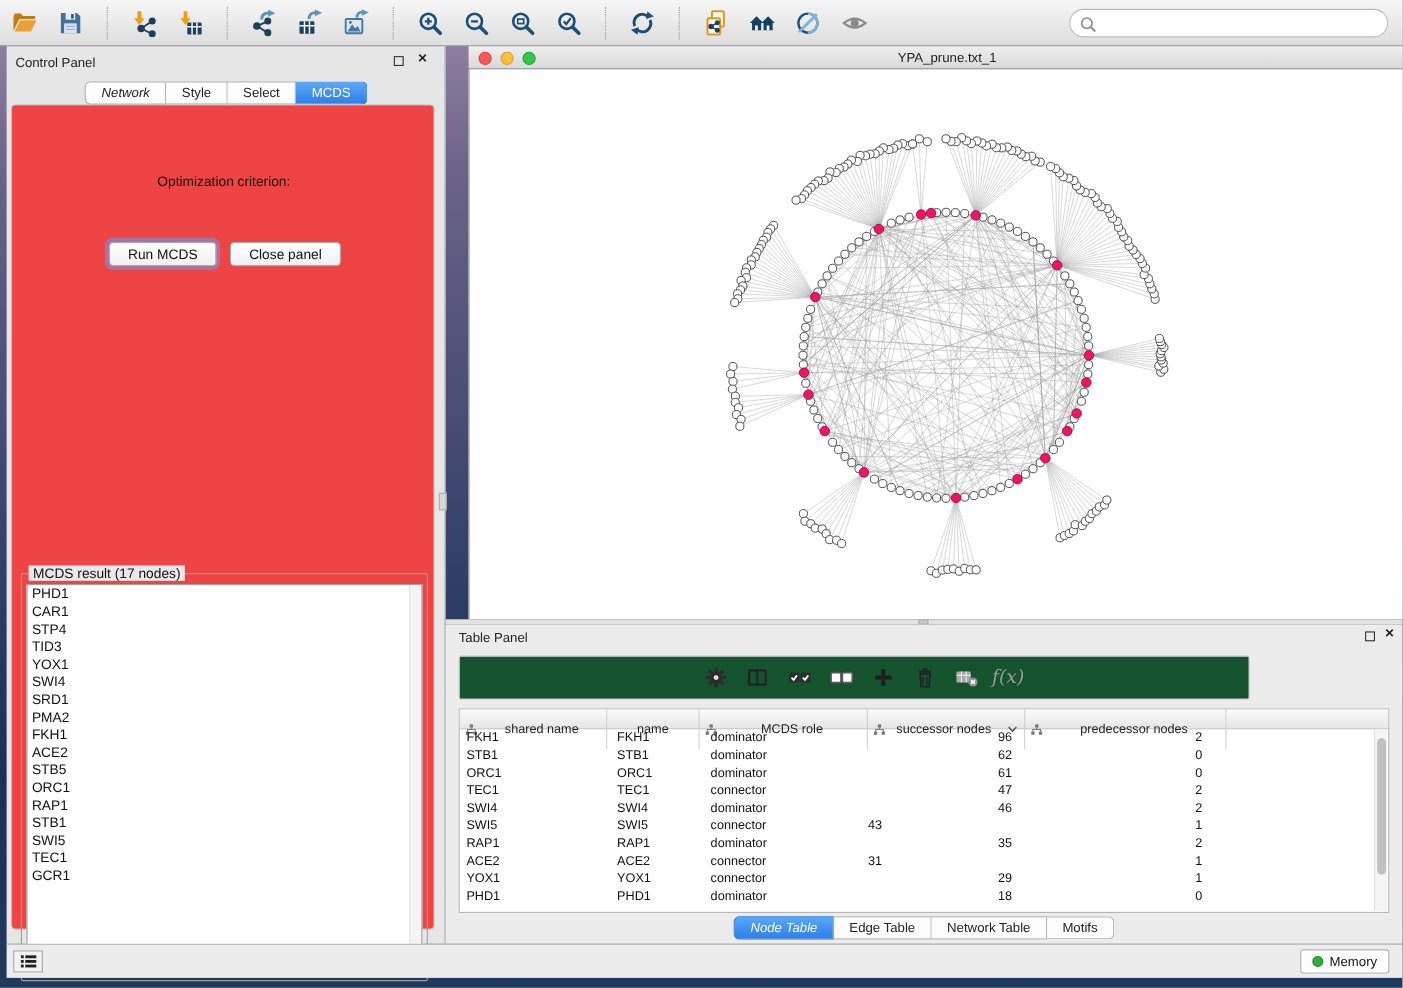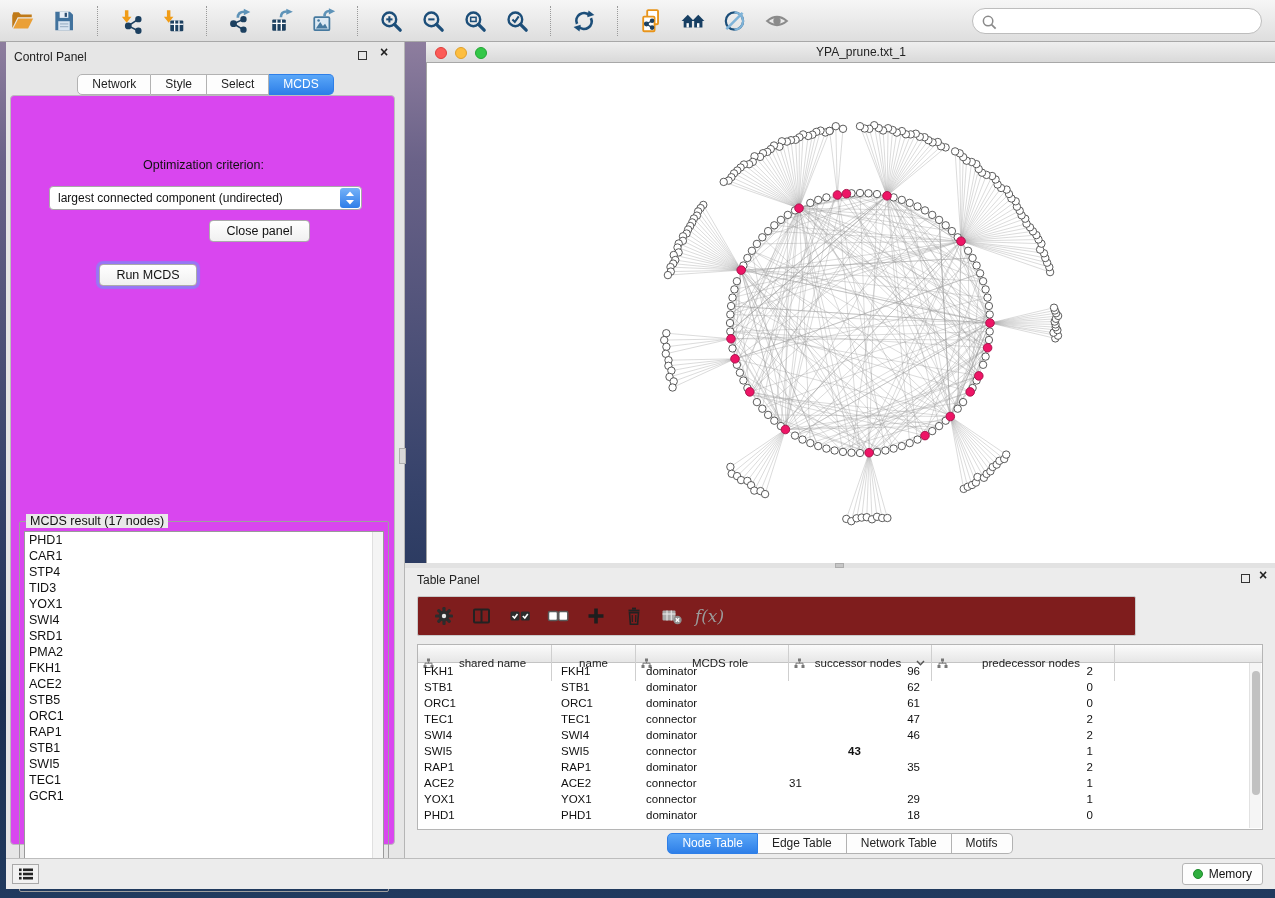--- a/index.html
+++ b/index.html
@@ -27,34 +27,34 @@
   #control-panel { left:6px; top:42px; width:399px; height:816px; background:#e6e6e6;
     border-right:1px solid #b5b5b5; }
   .panel-title { font-size:12px; color:#222; }
   #cp-title { left:8px; top:8px; }
   .win-float { width:9px; height:9px; border:1.5px solid #333; display:inline-block; }
   .win-close { font-weight:bold; font-size:14px; color:#222; line-height:10px; }
   #cp-float { left:352px; top:9px; } #cp-close { left:374px; top:5px; }
   #cp-tabs { left:0; top:32px; width:399px; display:flex; justify-content:center; position:absolute; z-index:3; }
   .seg { height:21px; line-height:19px; padding:0 14px; background:#fdfdfd; border:1px solid #b2b2b2;
     border-left:none; font-size:12px; text-align:center; color:#222; }
-  .seg:first-child { border-left:1px solid #b2b2b2; border-radius:5px 0 0 5px; }
+  .seg:first-child { border-left:1px solid #b2b2b2; border-radius:5px 0 0 5px;font-style:italic; }
   .seg:last-child { border-radius:0 5px 5px 0; }
   .seg.active { background:linear-gradient(180deg,#5aa7f8,#2e7fe8); color:#fff; border-color:#2e7fe8; }
-  #cp-content { left:4px; top:53px; width:385px; height:750px; background:#d946ef;
+  #cp-content { left:4px; top:53px; width:385px; height:750px; background:#ef4444;
     border:1px solid #bcbcbc; border-radius:4px; }
   #opt-label { left:0; top:62px; width:385px; text-align:center; font-size:12.5px; color:#111; }
   #opt-select { left:38px; top:90px; width:313px; height:24px; background:#fff; border:1px solid #a8a8a8;
     border-radius:4px; line-height:22px; padding-left:8px; font-size:12px; color:#111; }
   #opt-stepper { position:absolute; right:1px; top:1px; width:20px; height:20px; border-radius:3px;
     background:linear-gradient(180deg,#76b3f8,#2e7de8); }
   #opt-stepper svg { display:block; margin:2px auto; }
   .btn { height:22px; background:linear-gradient(180deg,#ffffff,#f0f0f0); border:1px solid #ababab;
     border-radius:4px; font-size:12.5px; text-align:center; line-height:20px; color:#111; }
-  #run-btn { left:88px; top:124px; width:98px; box-shadow:0 0 1px 3px rgba(97,160,250,0.55);margin-top:44px; }
+  #run-btn { left:88px; top:124px; width:98px; box-shadow:0 0 1px 3px rgba(97,160,250,0.55); }
   #closep-btn { left:198px; top:124px; width:101px; }
   #mcds-fieldset { left:8px; top:425px; width:370px; height:371px; border:1px solid #9f9f9f; border-radius:2px; }
   #mcds-legend { position:absolute; top:-8px; left:6px; background:#e9e9e9; padding:0 4px; font-size:12.5px; color:#111; }
   #mcds-list { position:absolute; left:4px; right:4px; top:9px; bottom:4px; background:#fff;
     border:1px solid #9a9a9a; overflow:hidden; }
   #mcds-scroll { position:absolute; right:0; top:0; bottom:0; width:11px; background:#f4f4f4; border-left:1px solid #e0e0e0; }
   .list-item { font-size:12.5px; line-height:16px; padding-left:4px; color:#111; }
 
   
   #network-panel { left:426px; top:42px; width:1022px; height:521px; }
@@ -67,22 +67,22 @@
 
   
   #hsplit { left:405px; top:563px; width:870px; height:5px; background:#e2e2e2; }
   #hsplit .grip { position:absolute; left:430px; top:0px; width:9px; height:5px; background:#c6c6c6; border:1px solid #adadad; }
   #vgrip { left:399px; top:448px; width:7px; height:16px; background:#d8d8d8; border:1px solid #b0b0b0; }
 
   
   #table-panel { left:405px; top:568px; width:870px; height:290px; background:#ececec; }
   #tp-title { left:12px; top:5px; }
   #tp-float { left:836px; top:6px; } #tp-close { left:854px; top:2px; }
-  #tp-toolbar { left:12px; top:28px; width:719px; height:40px; background:#7f1d1d; border:1px solid #c9c9c9;
-    border-radius:2px; display:flex; align-items:center; padding-left:14px; gap:15px; }
+  #tp-toolbar { left:12px; top:28px; width:719px; height:40px; background:#14532d; border:1px solid #c9c9c9;
+    border-radius:2px; display:flex; align-items:center; padding-left:14px; gap:15px;justify-content:center; }
   .tpbtn { width:23px; height:23px; display:flex; align-items:center; justify-content:center; }
   .fx { font-family:"DejaVu Serif", serif; font-style:italic; font-size:17px; color:#9b9b9b; }
   #node-table { left:12px; top:76px; width:846px; height:186px; background:#fff; border:1px solid #b5b5b5; }
   #nt-header { position:absolute; left:0; top:0; right:0; height:18px; display:flex;
     background:linear-gradient(180deg,#fbfbfb,#e6e6e6); border-bottom:1px solid #c4c4c4; }
   .hcell { height:36px; border-right:1px solid #cfcfcf; display:flex; align-items:center; font-size:11.5px; color:#222; }
   .hcell .lbl { flex:1; text-align:center; }
   .hcell svg { margin-left:5px; flex:0 0 auto; }
   #nt-body { position:absolute; left:0; top:18px; right:0; bottom:0; }
   .trow { display:flex; height:16px; }
@@ -272,29 +272,20 @@
   <span id="cp-float" class="abs win-float"></span>
   <span id="cp-close" class="abs win-close">×</span>
   <div id="cp-tabs">
     <div class="seg">Network</div>
     <div class="seg">Style</div>
     <div class="seg">Select</div>
     <div class="seg active">MCDS</div>
   </div>
   <div id="cp-content" class="abs">
     <div id="opt-label" class="abs">Optimization criterion:</div>
-    <div id="opt-select" class="abs">
-      <span>largest connected component (undirected)</span>
-      <span id="opt-stepper">
-        <svg width="12" height="16" viewBox="0 0 12 16">
-            <path d="M2 6 L6 1.5 L10 6 Z" fill="#fff"></path>
-            <path d="M2 10 L6 14.5 L10 10 Z" fill="#fff"></path>
-          </svg>
-      </span>
-    </div>
     <div id="run-btn" class="abs btn">Run MCDS</div>
     <div id="closep-btn" class="abs btn">Close panel</div>
     <div id="mcds-fieldset" class="abs">
       <span id="mcds-legend">MCDS result (17 nodes)</span>
       <div id="mcds-list">
         <div id="mcds-scroll"></div>
       <div class="list-item">PHD1</div>
           <div class="list-item">CAR1</div>
           <div class="list-item">STP4</div>
           <div class="list-item">TID3</div>
@@ -1164,21 +1155,21 @@
           <div class="tcell" style="width: 134px; padding-left: 6px;">SWI4</div>
           <div class="tcell" style="width: 84px; padding-left: 9px;">SWI4</div>
           <div class="tcell" style="width: 153px; padding-left: 10px;">dominator</div>
           <div class="tcell" style="width: 143px; text-align: right; padding-right: 12px;">46</div>
           <div class="tcell" style="width: 183px; text-align: right; padding-right: 22px;">2</div>
         </div>
         <div class="trow">
           <div class="tcell" style="width: 134px; padding-left: 6px;">SWI5</div>
           <div class="tcell" style="width: 84px; padding-left: 9px;">SWI5</div>
           <div class="tcell" style="width: 153px; padding-left: 10px;">connector</div>
-          <div class="tcell" style="width: 143px; text-align: center; padding-right: 12px; font-weight: bold;">43</div>
+          <div class="tcell" style="width: 143px; text-align: left; padding-right: 12px;">43</div>
           <div class="tcell" style="width: 183px; text-align: right; padding-right: 22px;">1</div>
         </div>
         <div class="trow">
           <div class="tcell" style="width: 134px; padding-left: 6px;">RAP1</div>
           <div class="tcell" style="width: 84px; padding-left: 9px;">RAP1</div>
           <div class="tcell" style="width: 153px; padding-left: 10px;">dominator</div>
           <div class="tcell" style="width: 143px; text-align: right; padding-right: 12px;">35</div>
           <div class="tcell" style="width: 183px; text-align: right; padding-right: 22px;">2</div>
         </div>
         <div class="trow">

